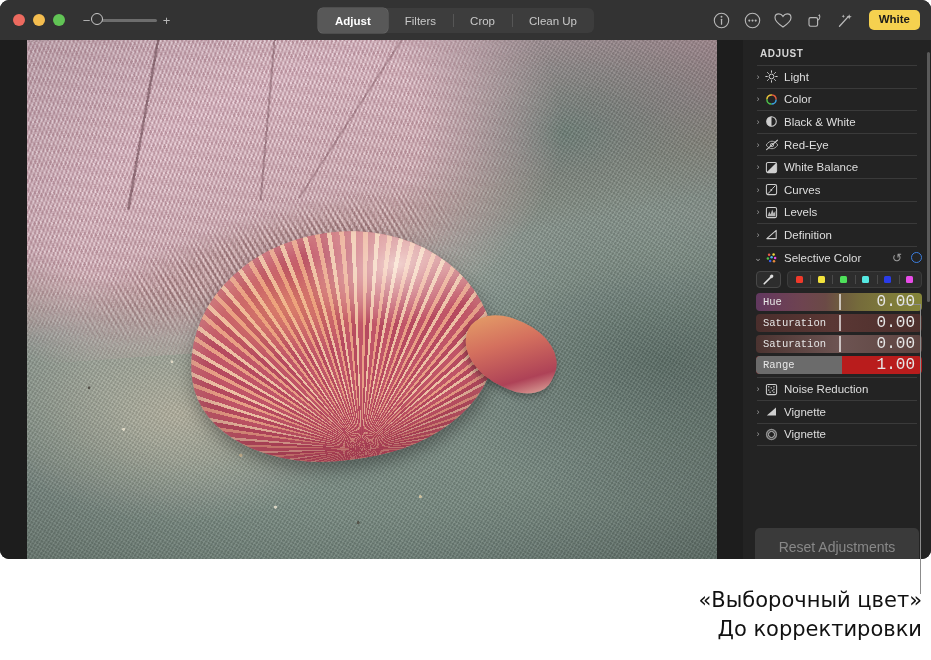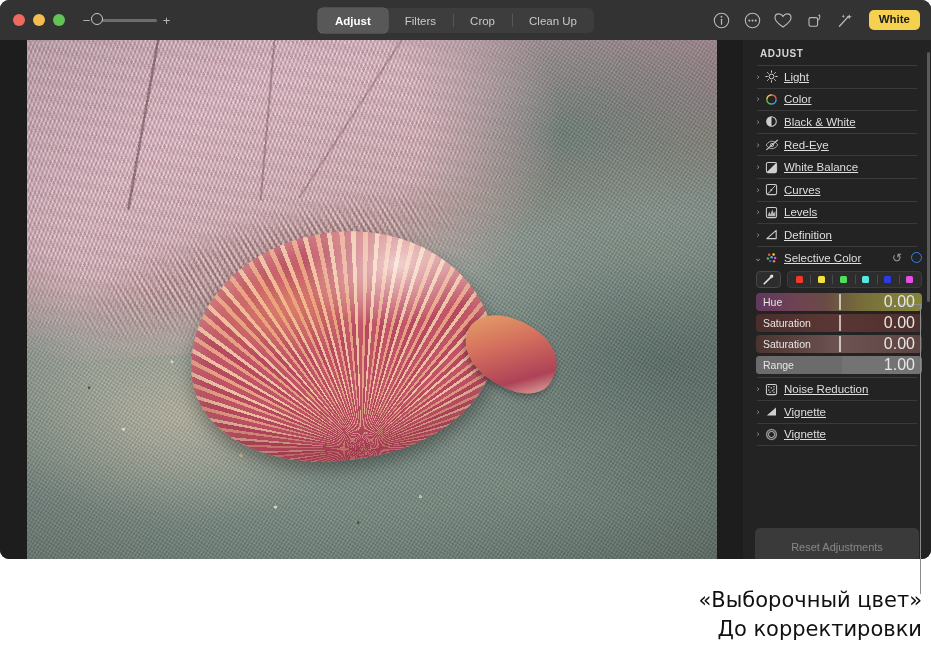--- a/index.html
+++ b/index.html
@@ -336,21 +336,20 @@
     flex: 0 0 auto;
     display: flex;
     align-items: center;
     justify-content: center;
     margin-right: 5px;
   }
   .row .rlabel {
     color: #dedede;
     font-size: 11.5px;
     white-space: nowrap;
-    text-decoration: underline;
   }
   .row .rright {
     margin-left: auto;
     margin-right: 9px;
     display: flex;
     align-items: center;
     gap: 9px;
   }
 
   .reset-arrow {
@@ -406,21 +405,21 @@
     left: 0; top: 3px; bottom: 3px;
     width: 1px;
     background: #4a4a4a;
   }
   .sw-chip {
     width: 7px; height: 7px;
     border-radius: 1.5px;
   }
 
   
-  .sliders { padding: 1px 9px 0 13px; }
+  .sliders { padding: 1px 9px 0 13px; font-family: Liberation Mono, monospace; }
   .slider {
     position: relative;
     height: 18px;
     border-radius: 4px;
     margin-bottom: 3px;
     overflow: hidden;
     display: flex;
     align-items: center;
   }
   .slider .sl-name {
@@ -451,42 +450,42 @@
     background: linear-gradient(90deg,
       #61385f 0%, #6a3e58 14%, #6e4450 28%, #6b4a46 42%,
       #6e5a3f 50%, #756b3b 62%, #7e7a3a 80%, #85853a 100%);
   }
   .sl-sat {
     background: linear-gradient(90deg, #4a2e2c 0%, #5a3734 46%, #4d2f2c 100%);
   }
   .sl-lum {
     background: linear-gradient(90deg, #4b3330 0%, #6d5452 50%, #5d4340 100%);
   }
-  .sl-range { background: #737373; justify-content: space-between; }
+  .sl-range { background: #b91c1c; justify-content: space-between; }
   .sl-range-fill {
     position: absolute;
     left: 0; top: 0; bottom: 0;
     width: 52%;
     background: #6b6b6b;
     z-index: 1;
   }
 
   .reset-adj {
     position: absolute;
     left: 12px;
     right: 12px;
     top: 488px;
     height: 37px;
     border-radius: 5px;
     background: #3a3a3a;
     display: flex;
     align-items: center;
     justify-content: center;
     color: #888888;
-    font-size: 11px;
+    font-size: 14px;
   }
 
   
   .sb-scroll {
     position: absolute;
     right: 1.5px;
     top: 12px;
     width: 3px;
     height: 250px;
     border-radius: 2px;

